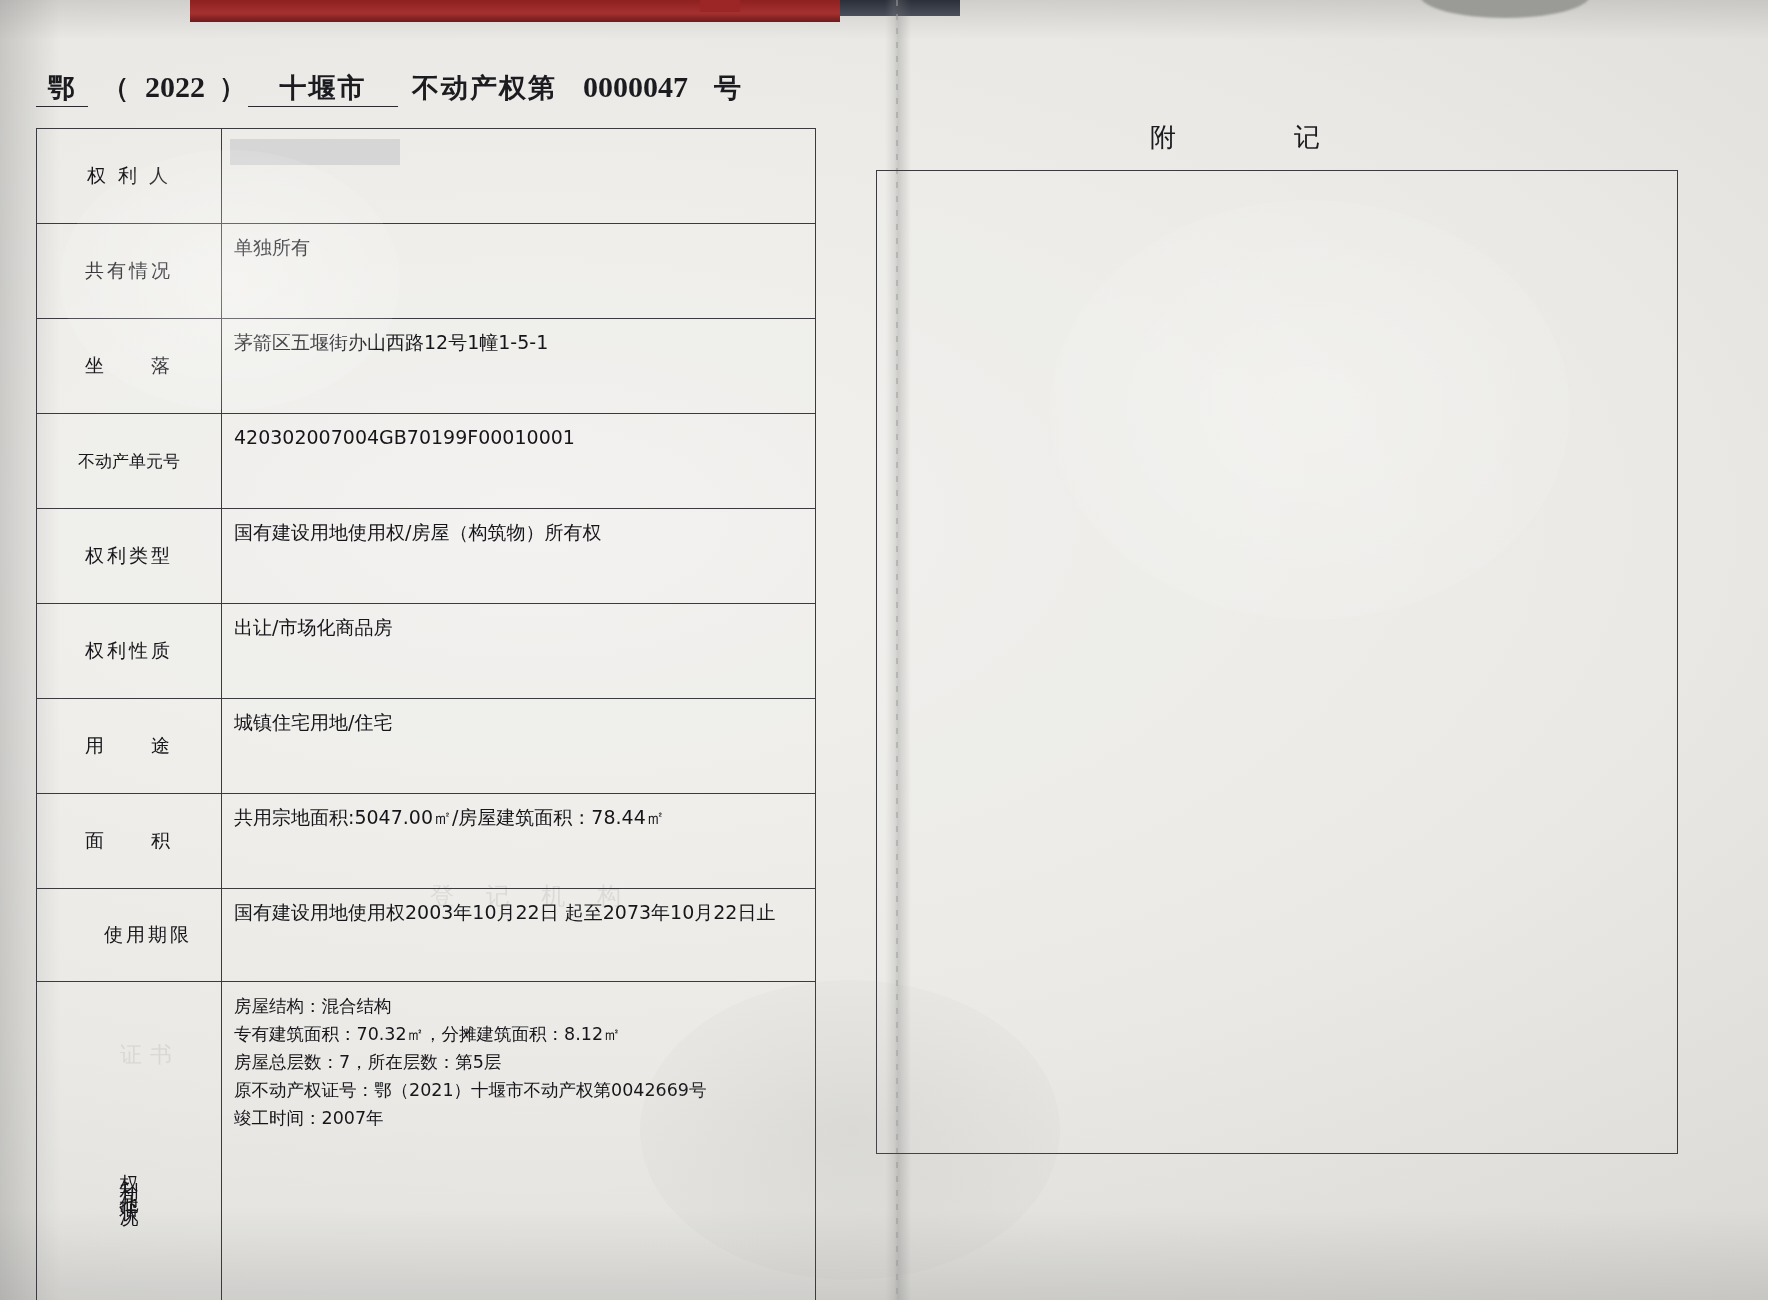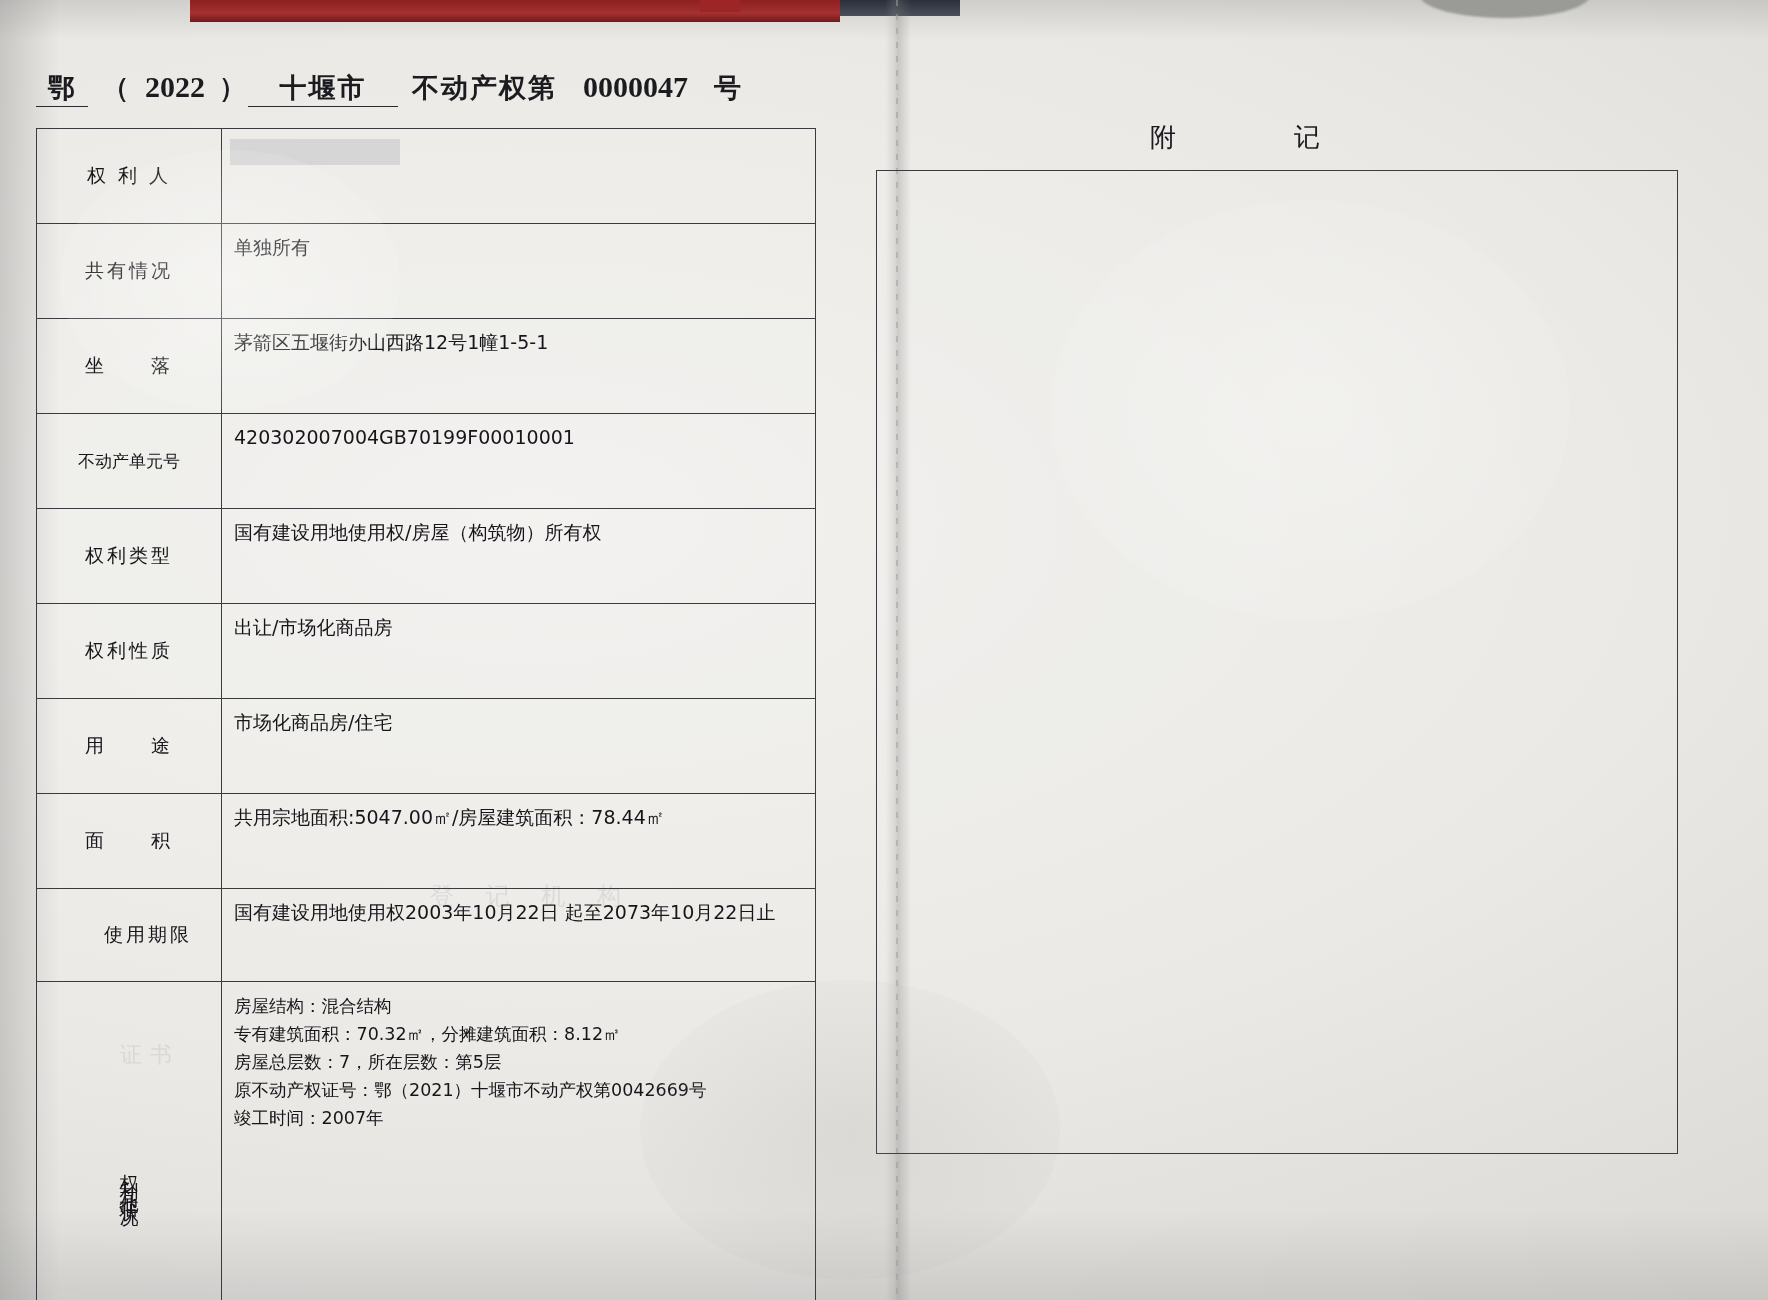--- a/index.html
+++ b/index.html
@@ -271,21 +271,21 @@
       <tr class="r-short">
         <td class="lbl">权利类型</td>
         <td class="val">国有建设用地使用权/房屋（构筑物）所有权</td>
       </tr>
       <tr class="r-short">
         <td class="lbl">权利性质</td>
         <td class="val">出让/市场化商品房</td>
       </tr>
       <tr class="r-short">
         <td class="lbl">用　　途</td>
-        <td class="val">市场化商品房/住宅</td>
+        <td class="val">城镇住宅用地/住宅</td>
       </tr>
       <tr class="r-short">
         <td class="lbl">面　　积</td>
         <td class="val">共用宗地面积:5047.00㎡/房屋建筑面积：78.44㎡</td>
       </tr>
       <tr>
         <td class="lbl" style="height:80px;padding-left:42px;">使用期限</td>
         <td class="val">国有建设用地使用权2003年10月22日 起至2073年10月22日止</td>
       </tr>
       <tr>

